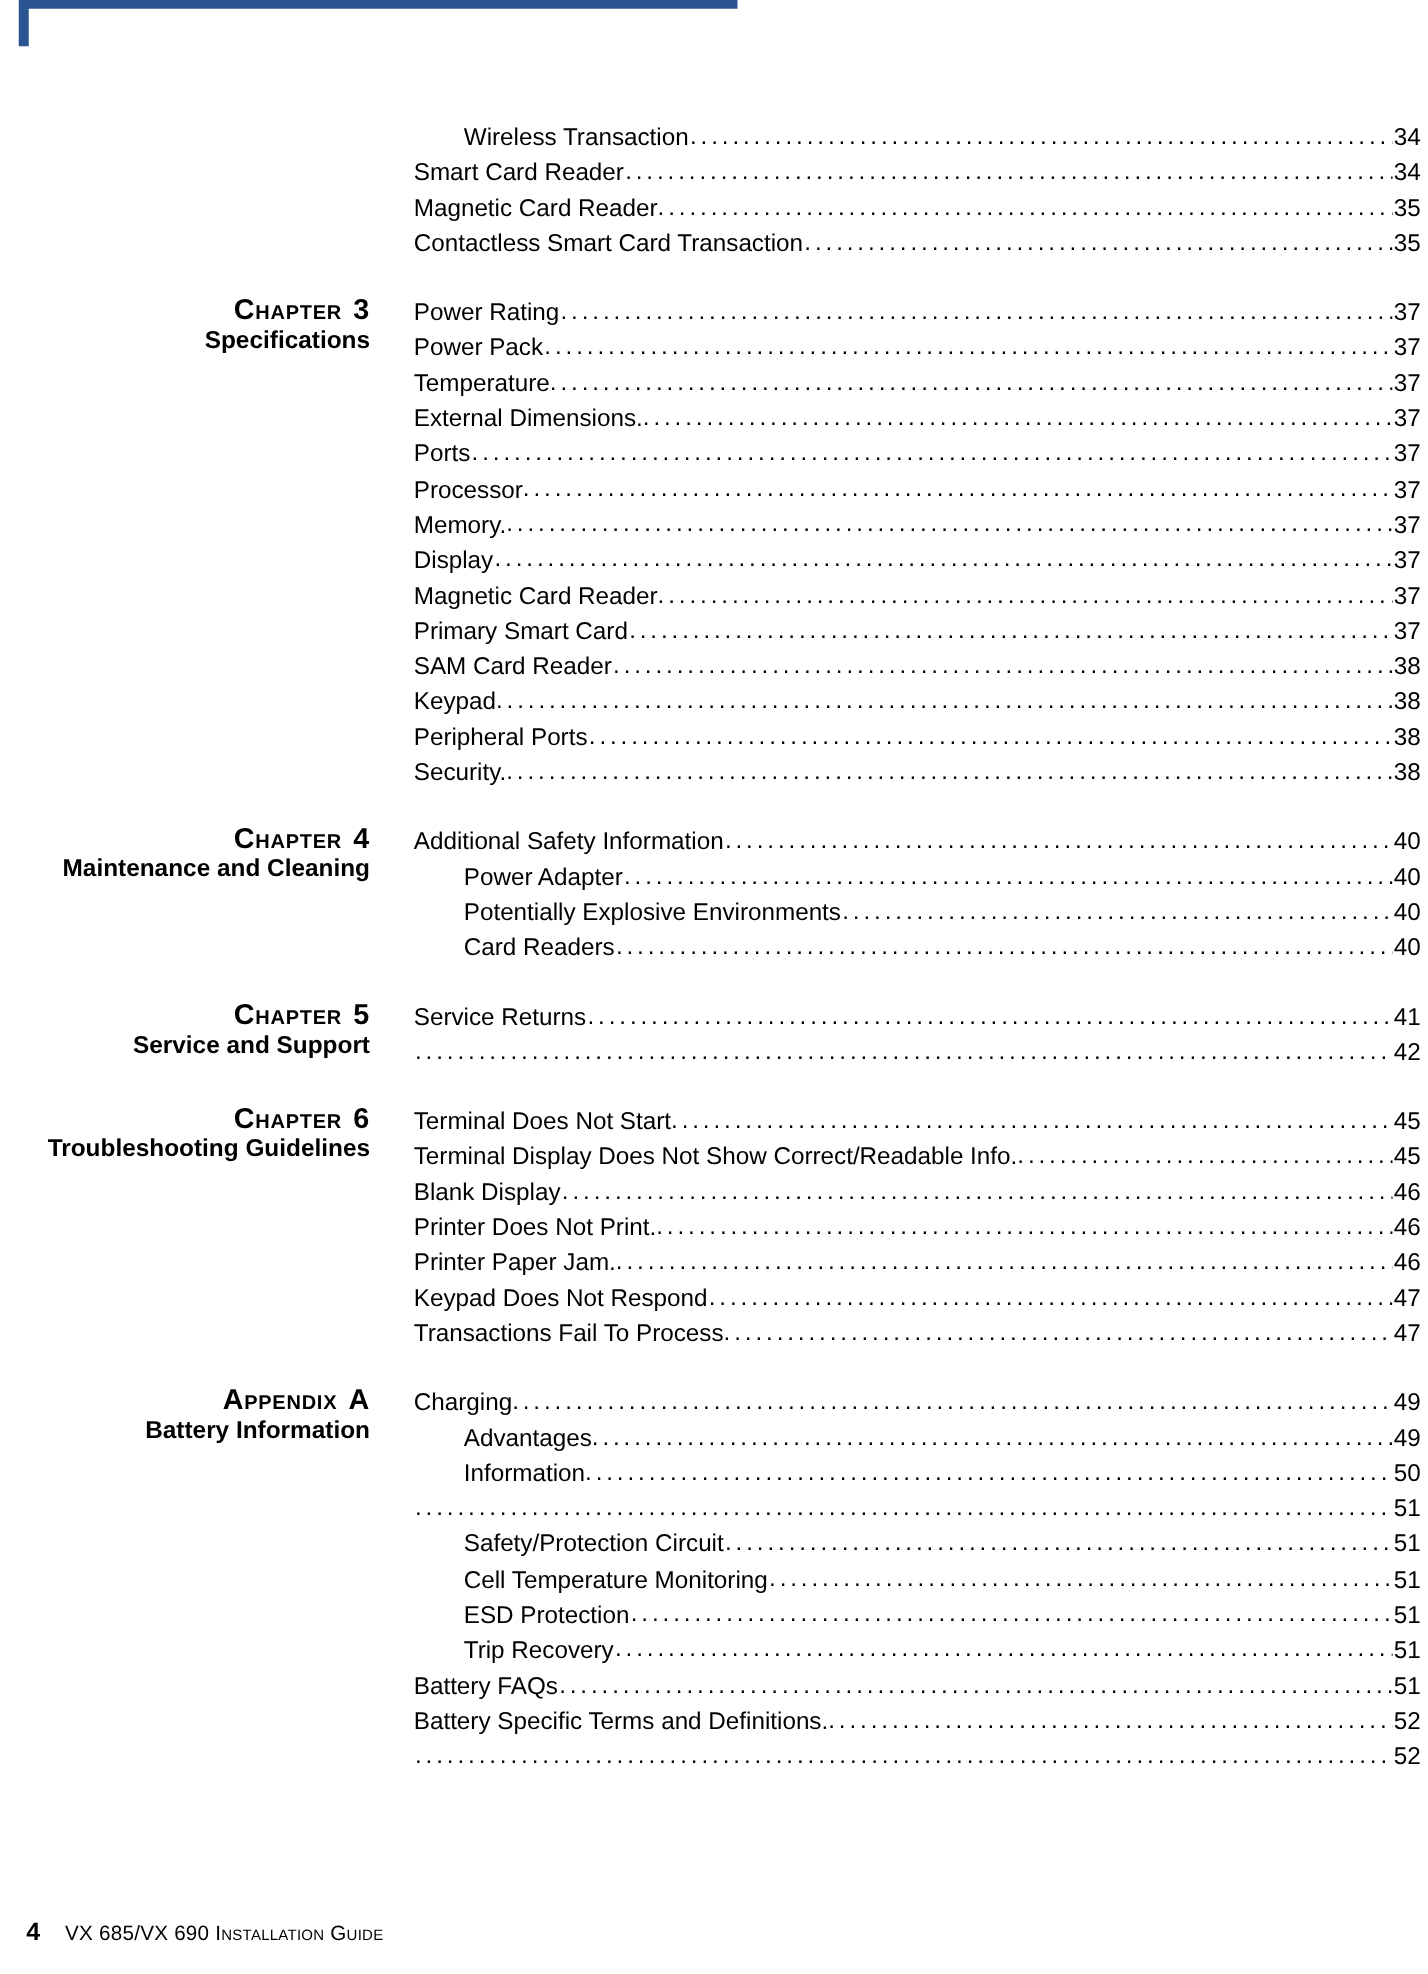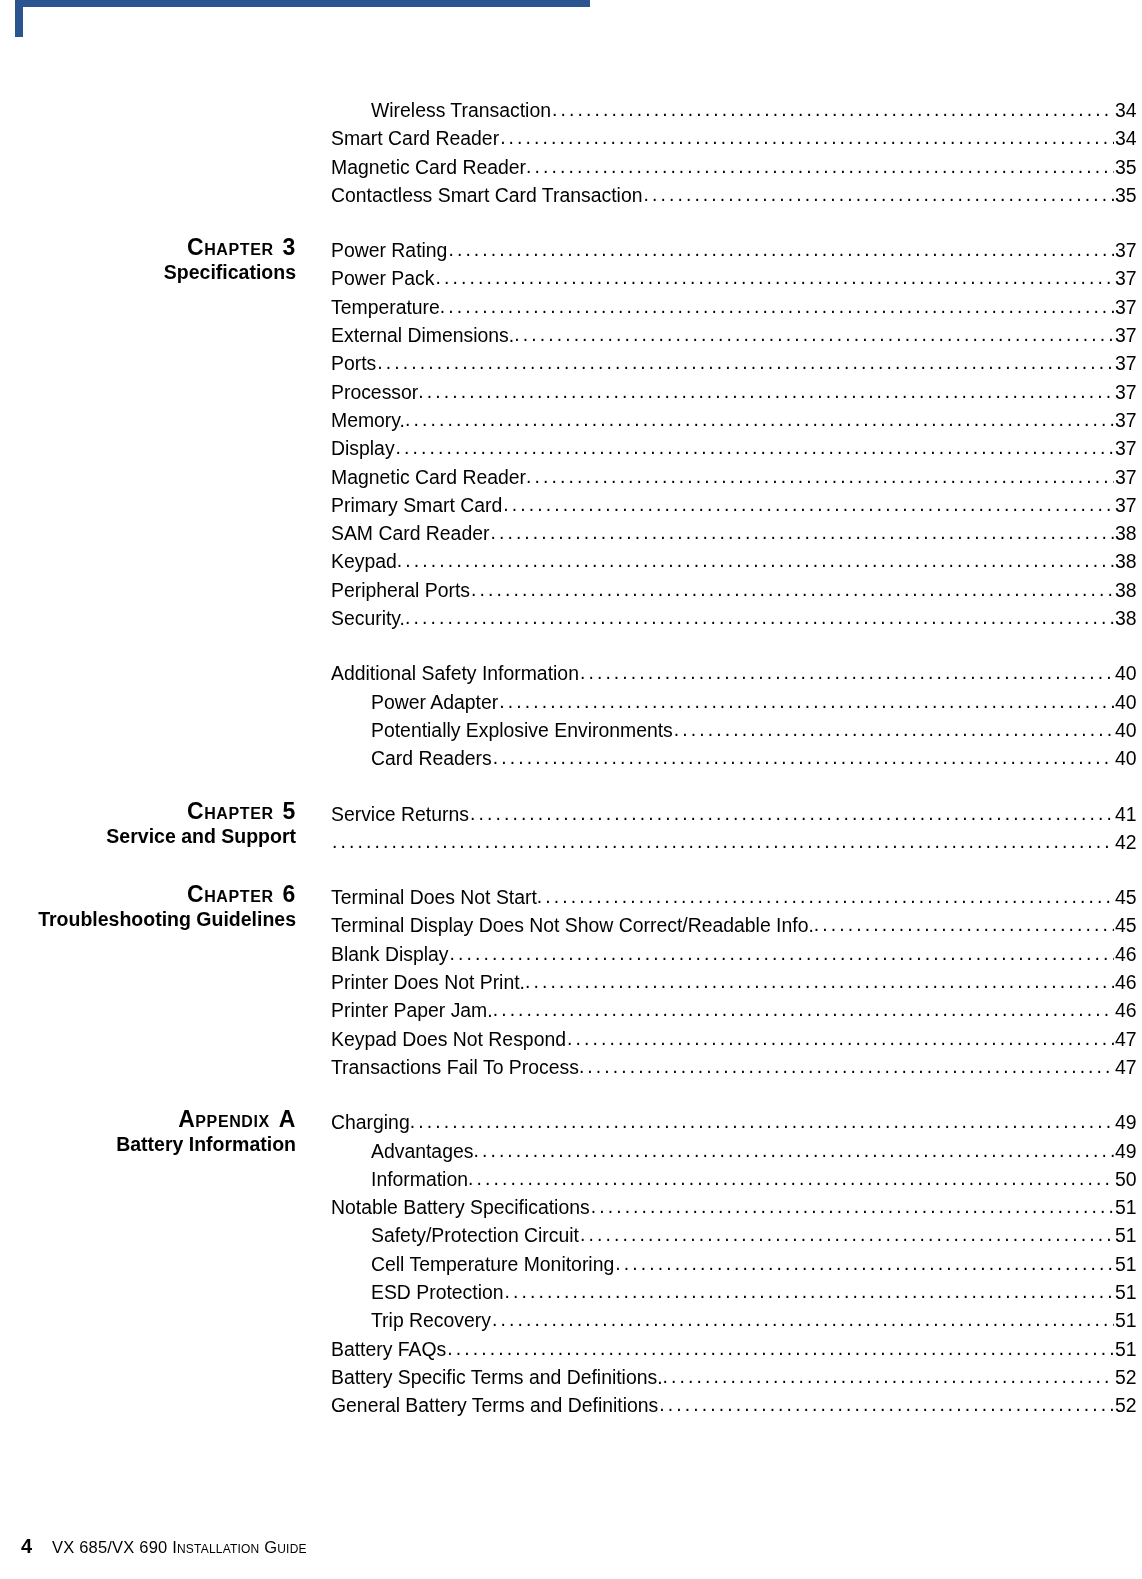--- a/index.html
+++ b/index.html
@@ -244,20 +244,24 @@
         </div>
         <div class="entry tight">
           <span class="entry-label">Security.</span>
           <span class="entry-dots">.......................................................................................................................</span>
           <span class="entry-page">38</span>
         </div>
       </div>
     </div>
     <div class="gap"></div>
     <div class="toc-group">
+      <div class="chapter-label">
+        <div class="chapter-kicker">Chapter<span class="num">4</span></div>
+        <div class="chapter-title">Maintenance and Cleaning</div>
+      </div>
       <div class="entries">
         <div class="entry">
           <span class="entry-label">Additional Safety Information</span>
           <span class="entry-dots">.......................................................................................................................</span>
           <span class="entry-page">40</span>
         </div>
         <div class="entry indent-1">
           <span class="entry-label">Power Adapter</span>
           <span class="entry-dots">.......................................................................................................................</span>
           <span class="entry-page">40</span>
@@ -352,21 +356,20 @@
           <span class="entry-label">Advantages</span>
           <span class="entry-dots">.......................................................................................................................</span>
           <span class="entry-page">49</span>
         </div>
         <div class="entry indent-1 tight">
           <span class="entry-label">Information</span>
           <span class="entry-dots">.......................................................................................................................</span>
           <span class="entry-page">50</span>
         </div>
         <div class="entry">
-          <span class="entry-label">Notable Battery Specifications</span>
           <span class="entry-dots">.......................................................................................................................</span>
           <span class="entry-page">51</span>
         </div>
         <div class="entry indent-1">
           <span class="entry-label">Safety/Protection Circuit</span>
           <span class="entry-dots">.......................................................................................................................</span>
           <span class="entry-page">51</span>
         </div>
         <div class="entry indent-1">
           <span class="entry-label">Cell Temperature Monitoring</span>
@@ -387,21 +390,20 @@
           <span class="entry-label">Battery FAQs</span>
           <span class="entry-dots">.......................................................................................................................</span>
           <span class="entry-page">51</span>
         </div>
         <div class="entry tight">
           <span class="entry-label">Battery Specific Terms and Definitions.</span>
           <span class="entry-dots">.......................................................................................................................</span>
           <span class="entry-page">52</span>
         </div>
         <div class="entry">
-          <span class="entry-label">General Battery Terms and Definitions</span>
           <span class="entry-dots">.......................................................................................................................</span>
           <span class="entry-page">52</span>
         </div>
       </div>
     </div>
   </div>
 
 <div id="footer">
   <div id="footer-page-number">4</div>
   <div id="footer-doc-title">VX 685/VX 690 Installation Guide</div>

